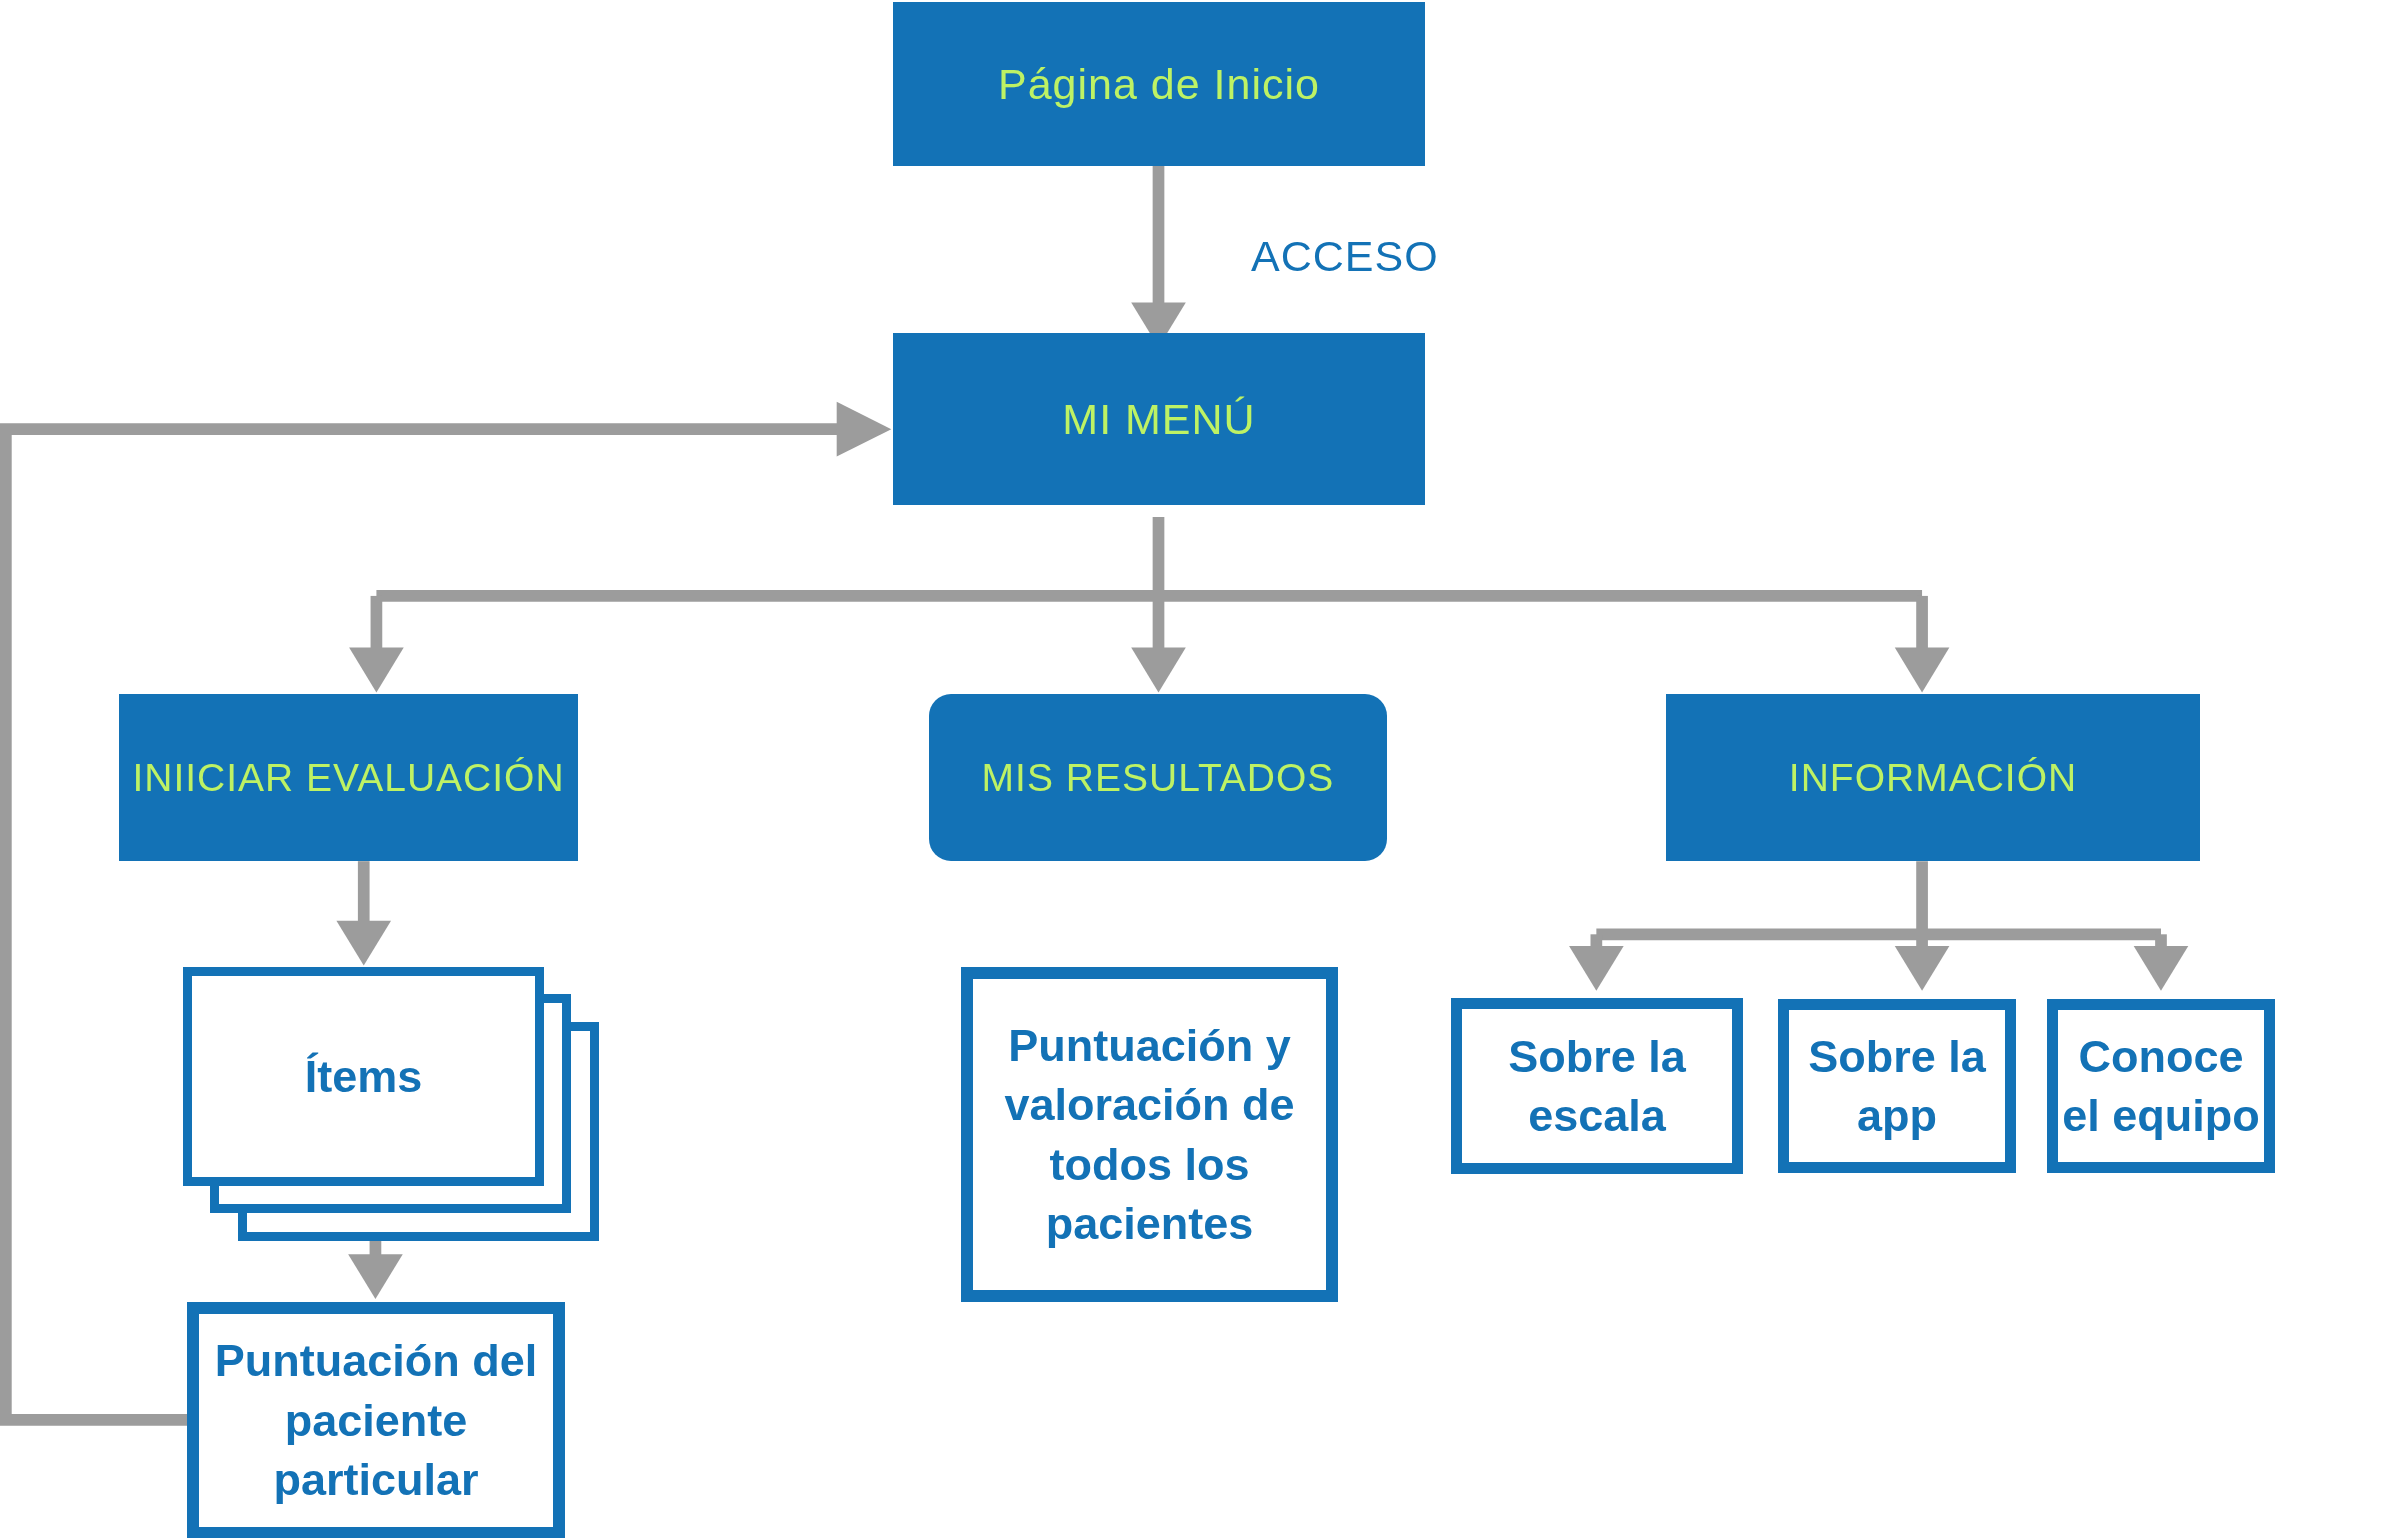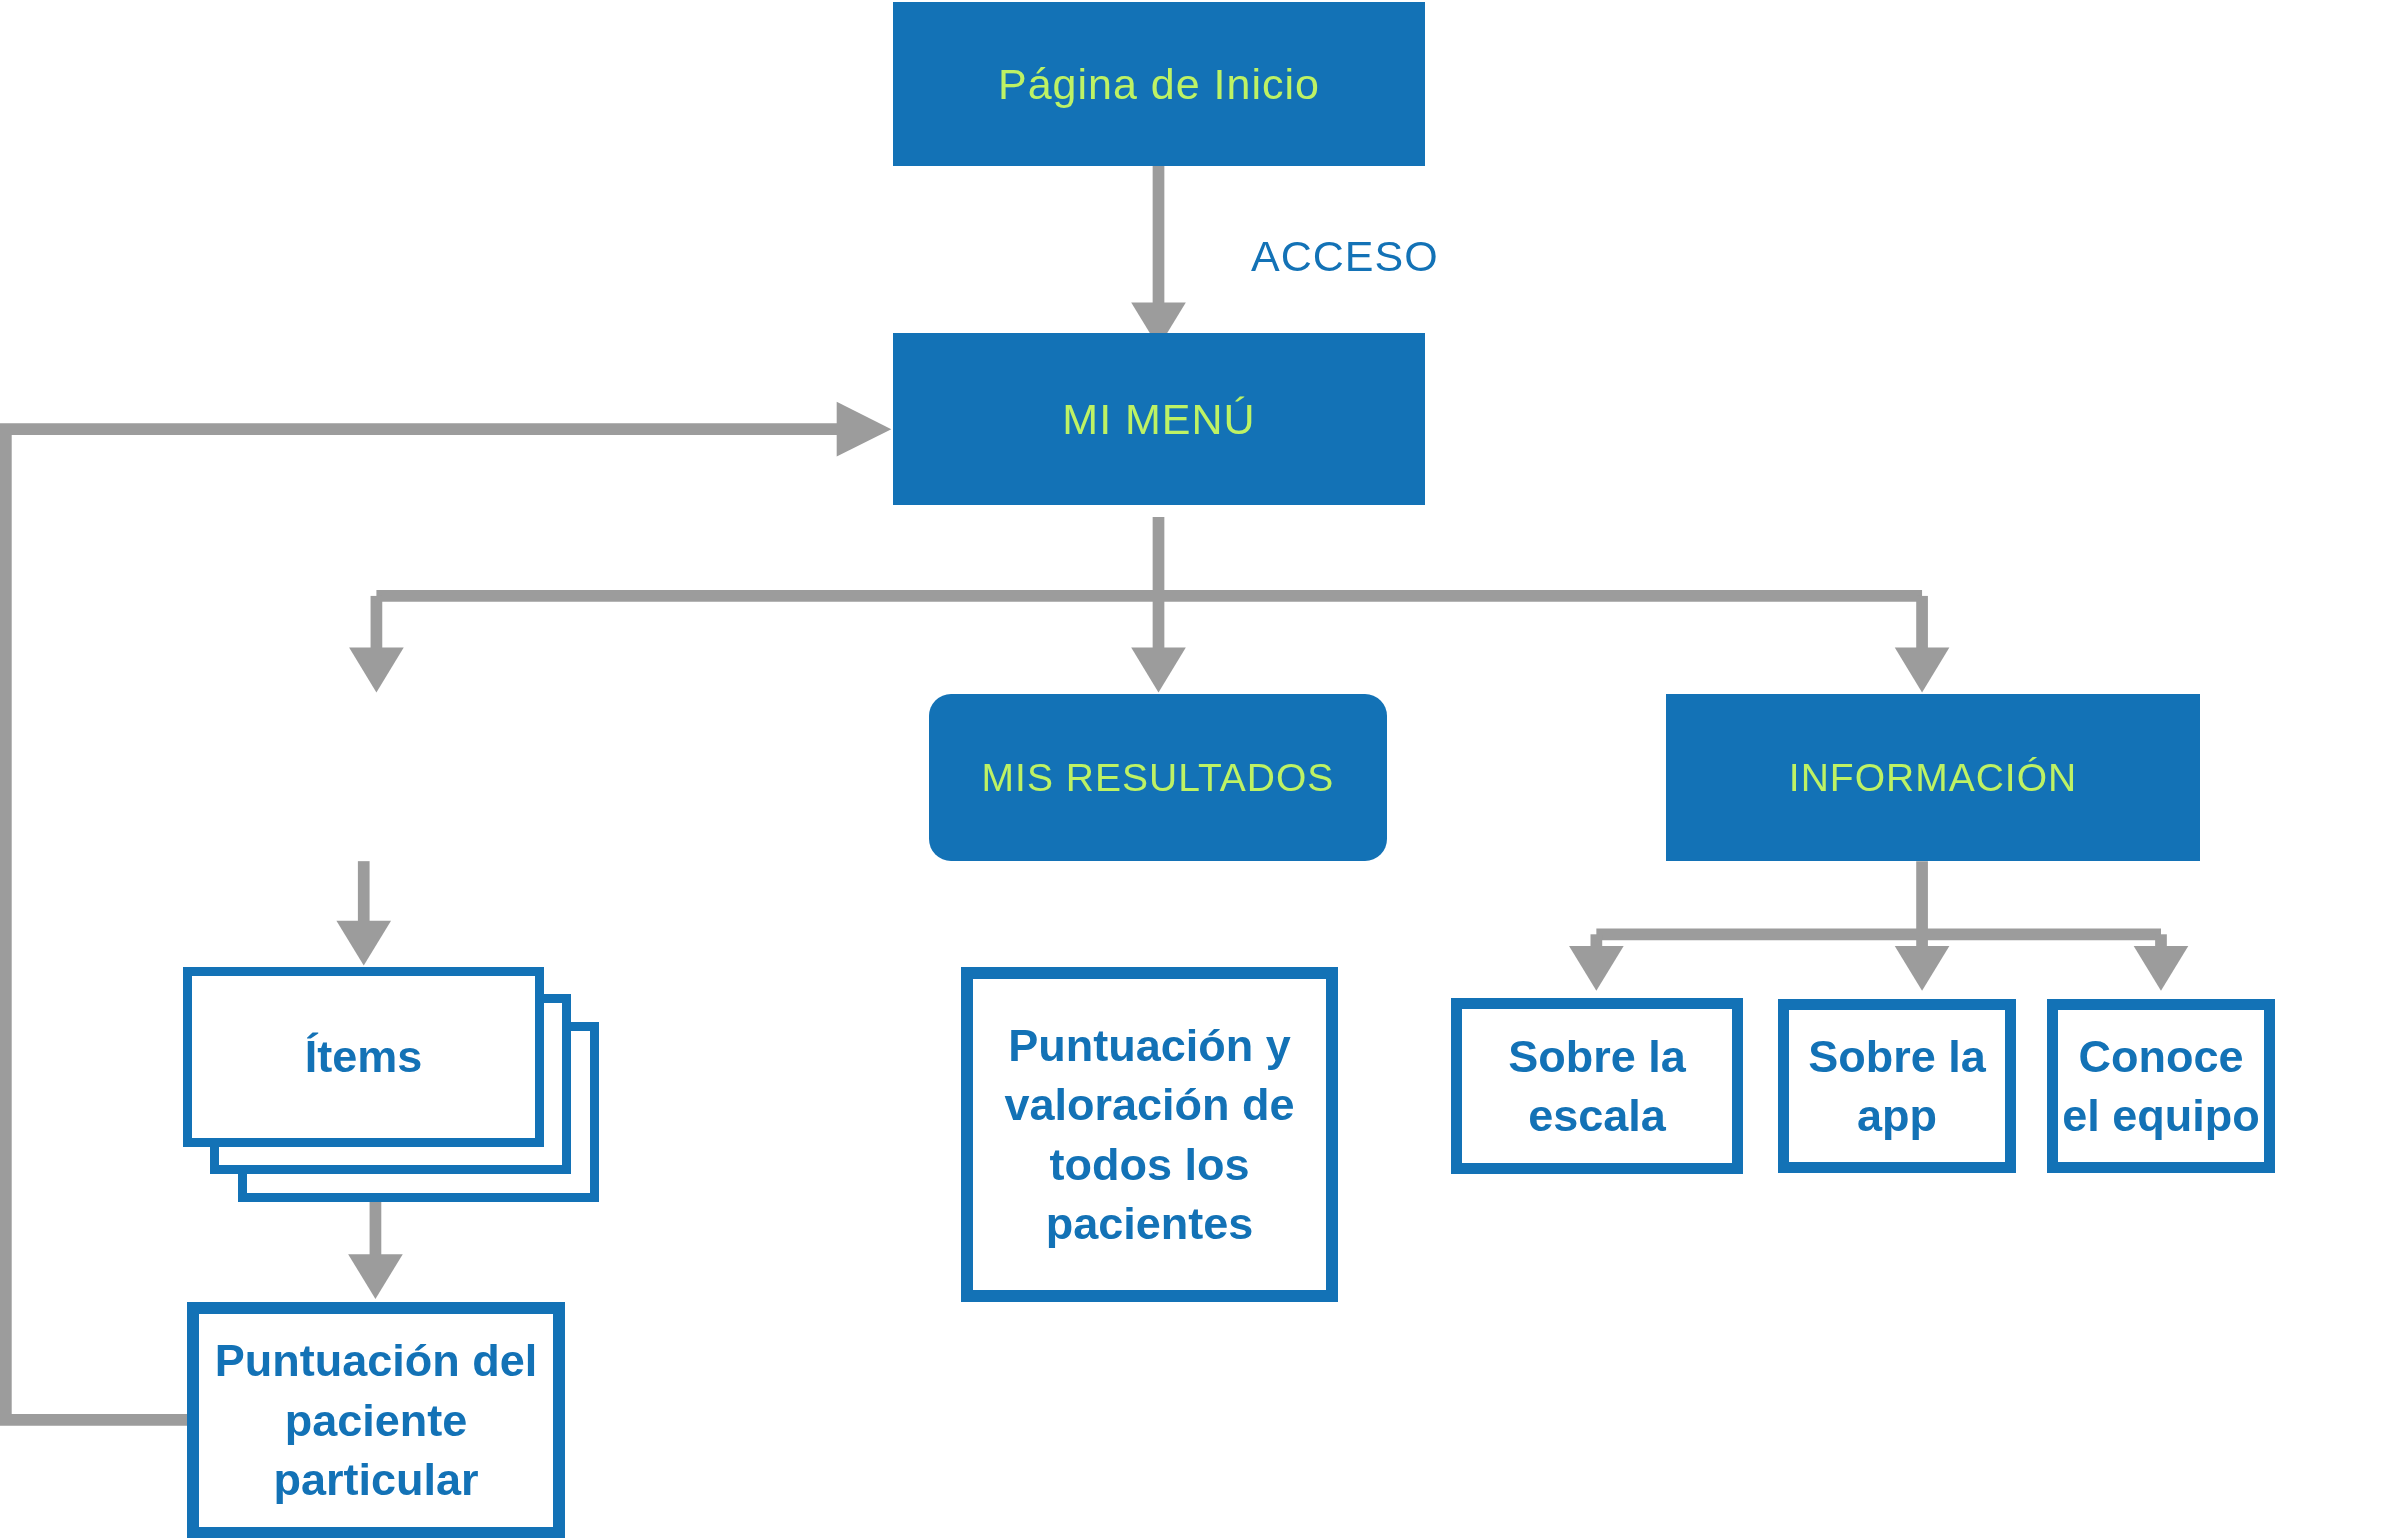--- a/index.html
+++ b/index.html
@@ -14,21 +14,21 @@
     position:absolute;z-index:2;display:flex;align-items:center;justify-content:center;
     text-align:center;box-sizing:border-box;
   }
   .filled{background:var(--blue,#1372b6);color:#bef264;font-size:39px;letter-spacing:1px;white-space:nowrap;}
   .filled.big{font-size:43px;}
   .outlined{background:#ffffff;border:12.7px solid var(--blue,#1372b6);color:var(--blue,#1372b6);
     font-weight:bold;font-size:45px;line-height:1.32;}
   .small-border{border-width:11.7px;}
   .stack{position:absolute;z-index:2;}
   .card{position:absolute;background:#ffffff;border:9.8px solid var(--blue,#1372b6);
-    box-sizing:border-box;width:361px;height:180px;display:flex;align-items:center;justify-content:center;}
+    box-sizing:border-box;width:361px;height:219px;display:flex;align-items:center;justify-content:center;}
   .card-text{color:var(--blue,#1372b6);font-weight:bold;font-size:45px;}
   .edge-label{position:absolute;z-index:2;color:var(--blue,#1372b6);font-size:43px;letter-spacing:1px;}
 </style>
 </head>
 <body>
 
 <div class="canvas">
 
   <svg class="connectors" width="2396" height="1539" viewBox="0 0 2457 1578">
 
@@ -64,20 +64,23 @@
   </svg>
 
   <div class="node filled big" style="left:893px;top:2px;width:532px;height:164px;">
     <span>Página de Inicio</span>
   </div>
 
   <div class="node filled big" style="left:893px;top:333px;width:532px;height:172px;">
     <span>MI MENÚ</span>
   </div>
 
+  <div class="node filled" style="left:119px;top:694px;width:459px;height:167px;">
+    <span>INIICIAR EVALUACIÓN</span>
+  </div>
 
   <div class="node filled" style="left:929px;top:694px;width:458px;height:167px;border-radius:22px;">
     <span>MIS RESULTADOS</span>
   </div>
 
   <div class="node filled" style="left:1666px;top:694px;width:534px;height:167px;">
     <span>INFORMACIÓN</span>
   </div>
 
   <div class="stack" style="left:183px;top:967px;width:415px;height:228px;">

